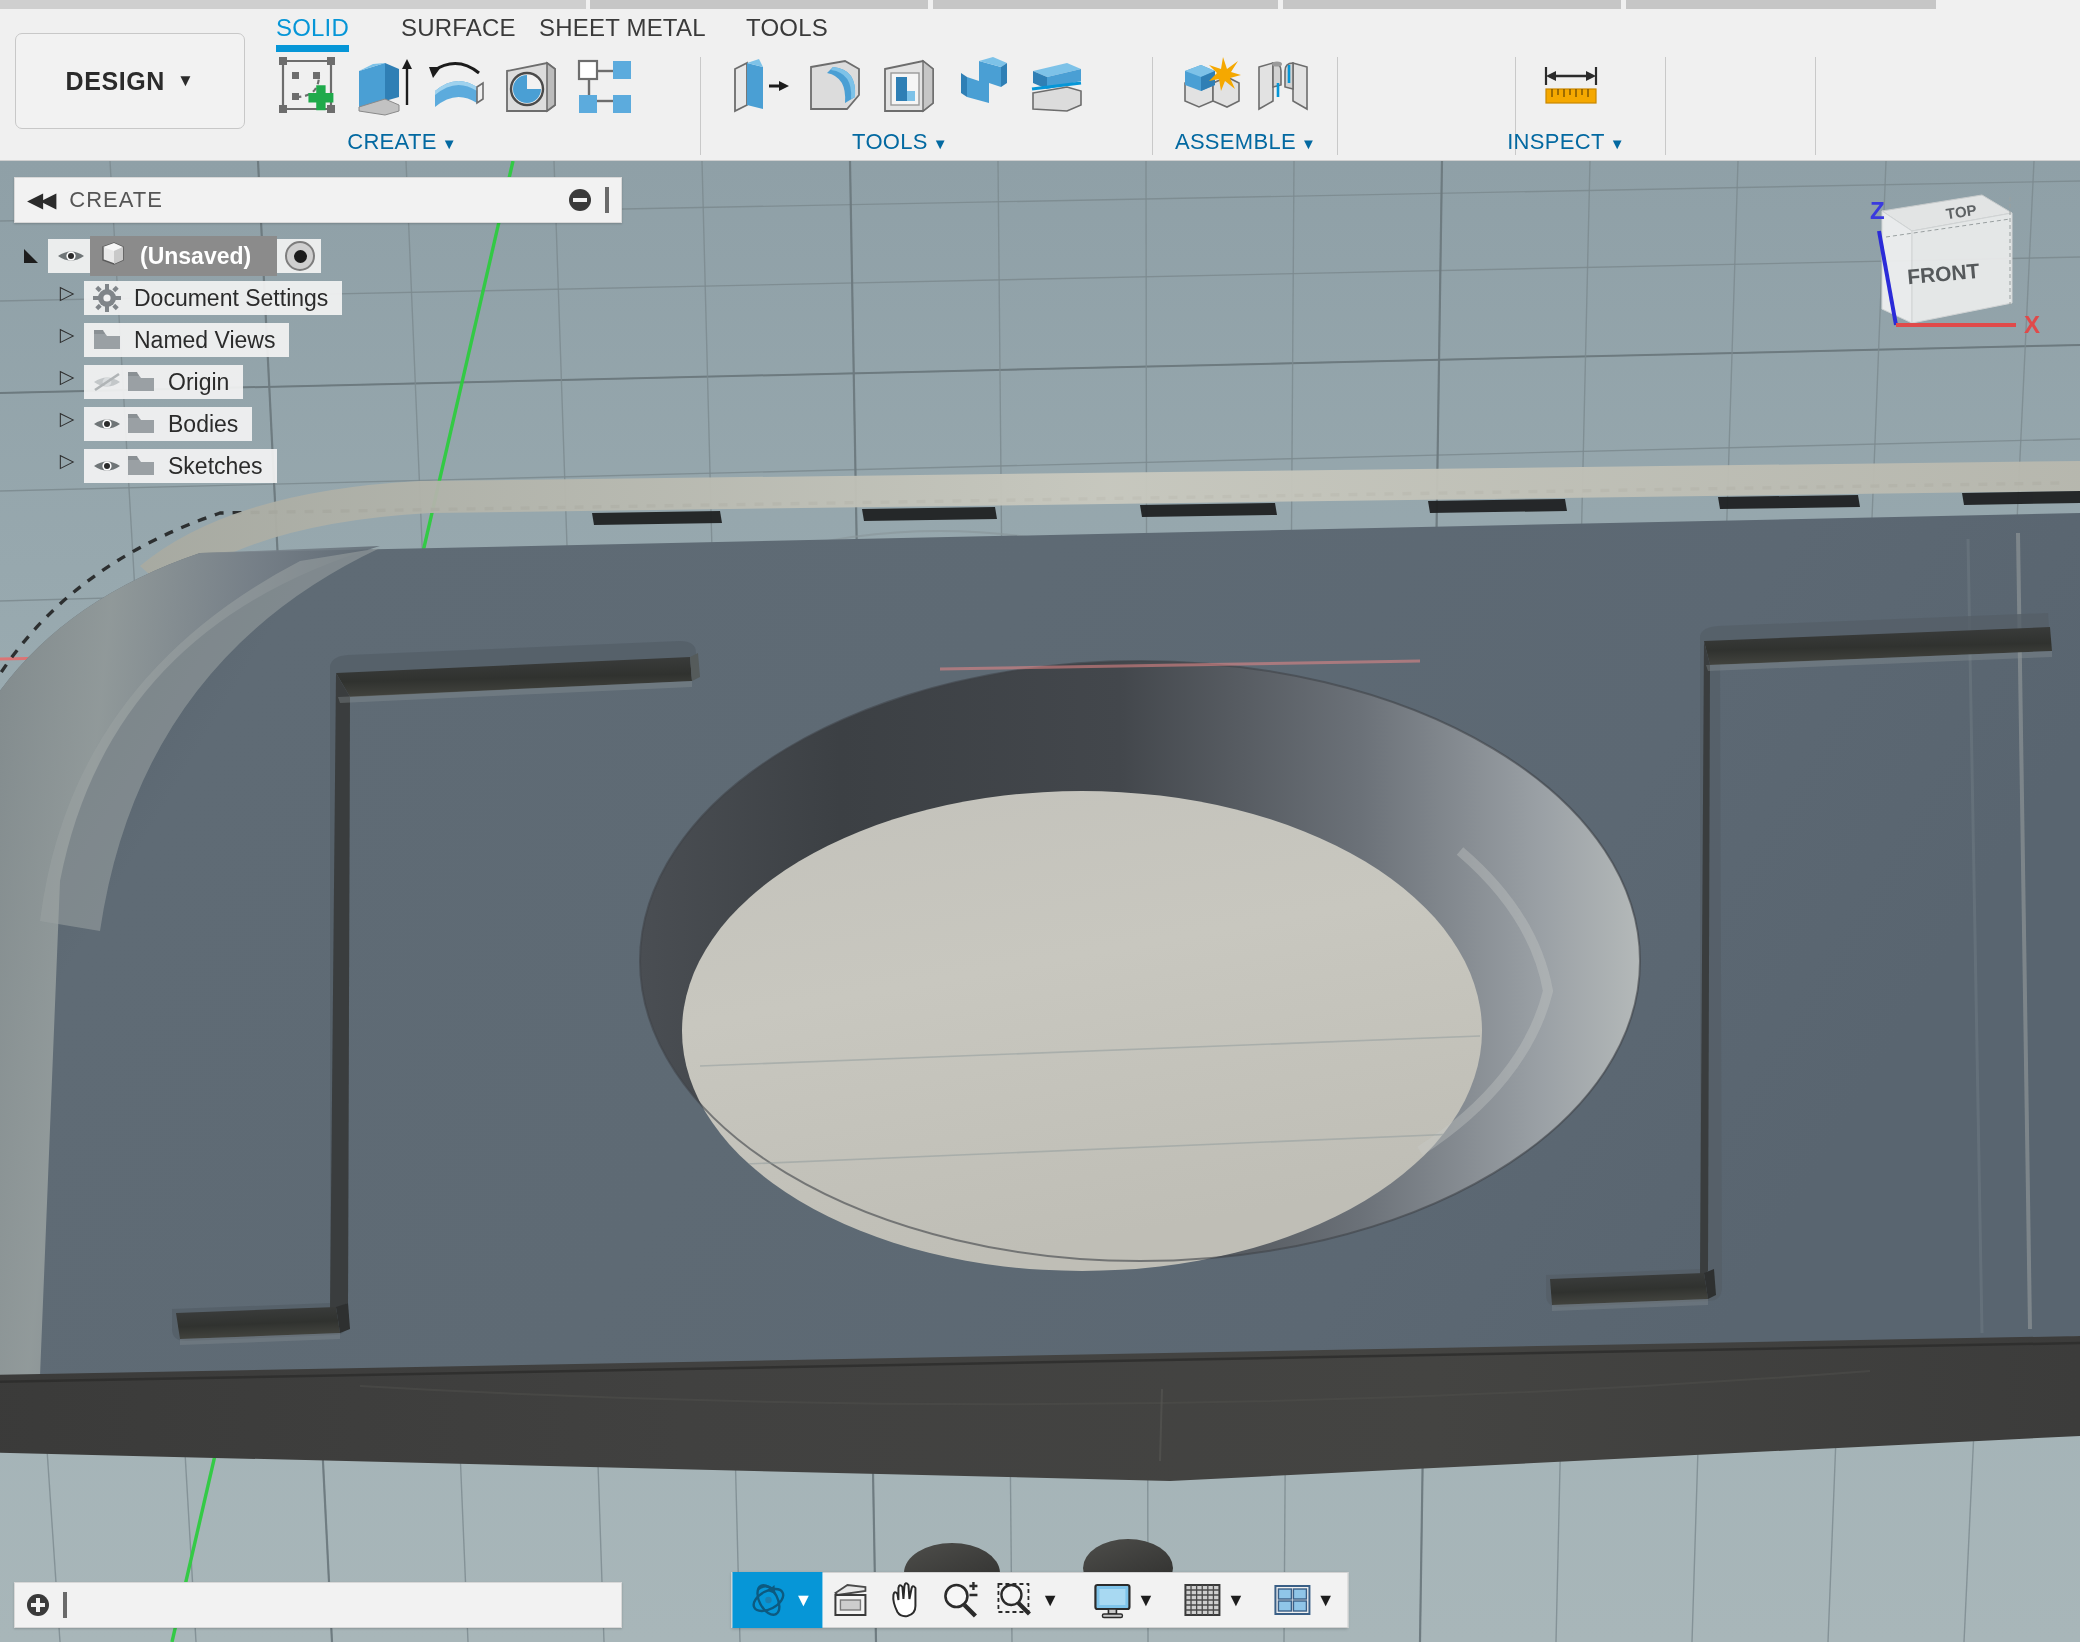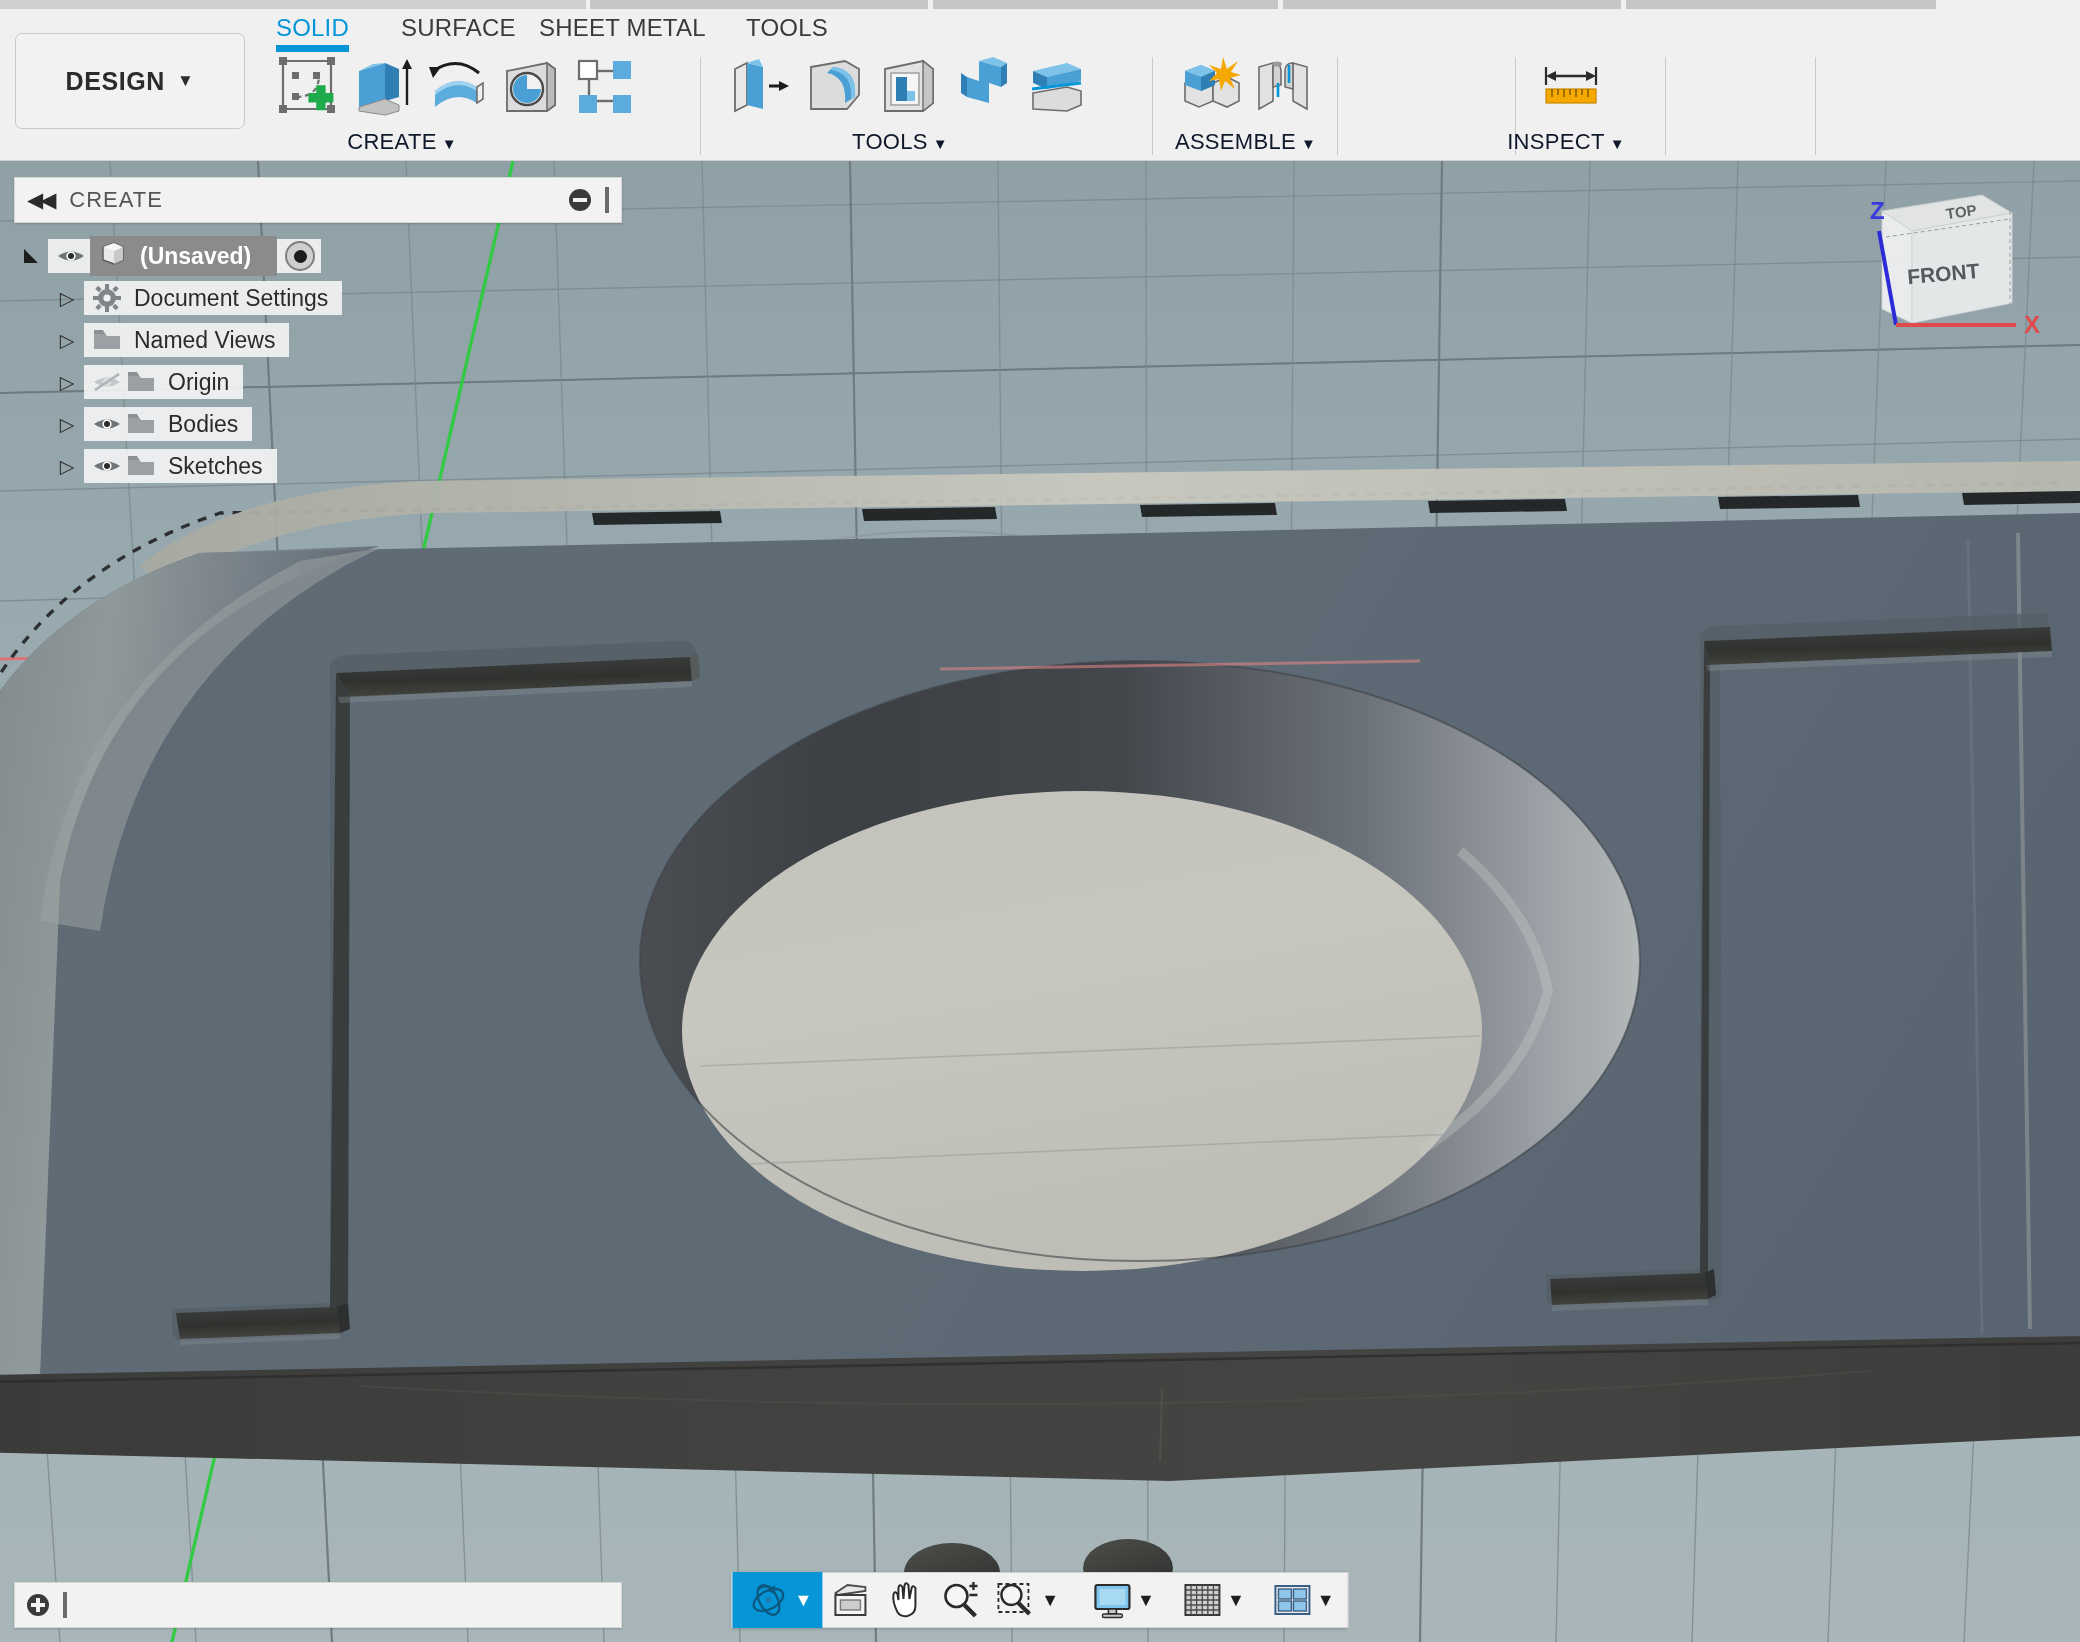--- a/index.html
+++ b/index.html
@@ -44,21 +44,21 @@
   .rb-tab .uline {
     position:absolute; left:0; right:0; bottom:-10px; height:7px; background:#0696d7;
   }
 
   
   .rgroup { position:absolute; top:38px; height:112px; }
   .rgroup .icons { position:absolute; top:4px; left:0; display:flex; align-items:flex-start; }
   .ricon { width:66px; height:66px; margin:0 4px; position:relative; cursor:pointer; }
   .rgroup .glabel {
     position:absolute; bottom:6px; left:0; right:0; text-align:center;
-    font-size:22px; color:#0f172a; letter-spacing:.3px; white-space:nowrap;
+    font-size:22px; color:#0369a1; letter-spacing:.3px; white-space:nowrap;
   }
   .rgroup .glabel .caret { font-size:15px; margin-left:5px; }
   .vsep { position:absolute; top:46px; width:1px; height:98px; background:#c9c9c9; }
 
   
   .viewport { position:absolute; top:161px; left:0; width:2080px; height:1481px; overflow:hidden; }
   .vp-bg { position:absolute; inset:0; background:#9aabb1; }
 
   .grid-svg { position:absolute; inset:0; width:100%; height:100%; }
 
@@ -76,21 +76,21 @@
   }
   .browser-hdr .collapse { font-size:21px; color:#2b2b2b; letter-spacing:-3px; margin-right:16px; cursor:pointer;}
   .browser-hdr .title { font-size:22px; color:#555; letter-spacing:1px; flex:1; }
   .browser-hdr .minus {
     width:22px;height:22px;border-radius:50%;background:#3a3a3a;position:relative;cursor:pointer;
   }
   .browser-hdr .minus::after{content:"";position:absolute;left:4px;right:4px;top:9px;height:4px;background:#f2f2f2;}
   .browser-hdr .grip { margin-left:14px; width:4px;height:26px;border-left:2px solid #6a6a6a;border-right:2px solid #6a6a6a; }
 
   .tree { padding-top:16px; }
-  .trow { display:flex; align-items:center; height:34px; margin-bottom:8px; }
+  .trow { display:flex; height:34px; margin-bottom:8px; }
   .trow .arrow {
     width:34px; text-align:center; font-size:19px; color:#2d2d2d; cursor:pointer;
     flex:0 0 34px;
   }
   .trow .chip {
     display:flex; align-items:center; height:34px;
     background:rgba(243,243,243,.92); padding:0 14px 0 6px;
   }
   .trow .eye { width:34px; height:26px; display:flex;align-items:center;justify-content:center; cursor:pointer;}
   .trow .label { font-size:23px; color:#2b2b2b; margin-left:10px; white-space:nowrap; }

